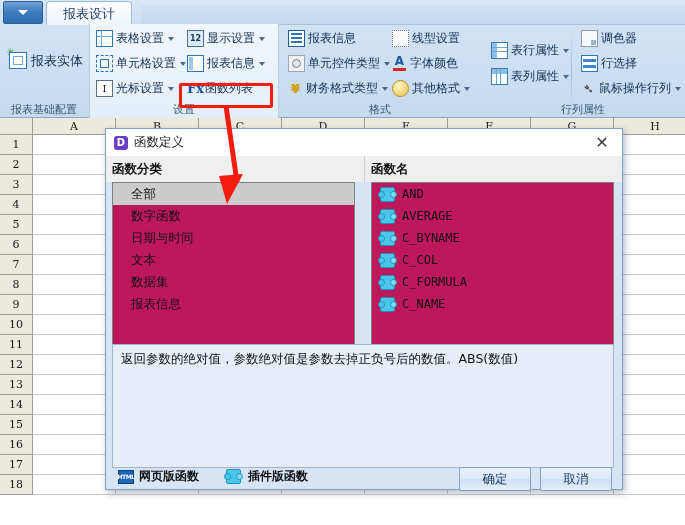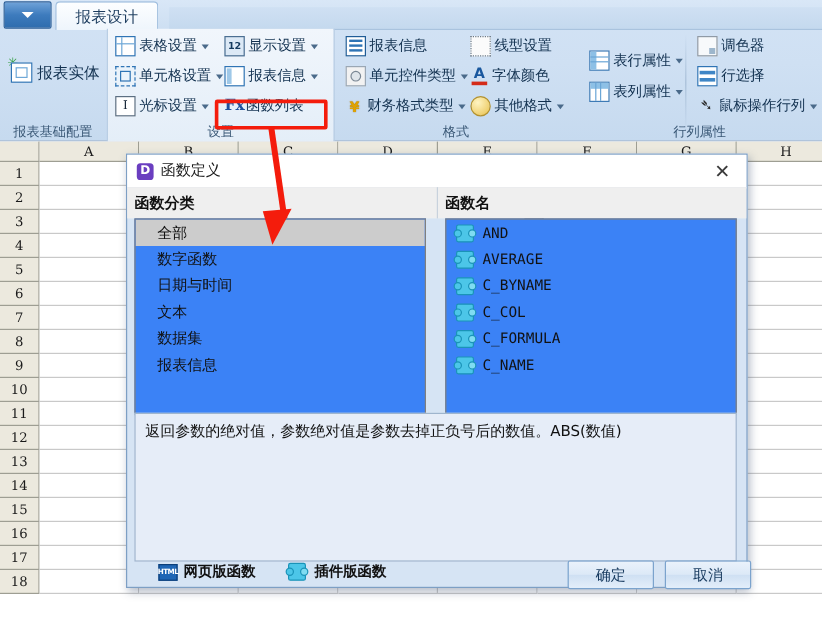--- a/index.html
+++ b/index.html
@@ -166,21 +166,21 @@
   .panel-hdr{
     position:absolute;top:27px;height:26px;background:#efefef;
     display:flex;align-items:center;box-sizing:border-box;
   }
   .panel-hdr span{font-size:12.5px;font-weight:bold;color:#111;padding-left:6px;}
   .hdr-left{left:0;width:259px;border-right:1px solid #c8d2dd;}
   .hdr-right{left:259px;right:0;}
 
   .listbox{
     position:absolute;top:53px;height:164px;
-    background:#3b82f6;border:1px solid #7f7f7f;box-sizing:border-box;overflow:hidden;
+    background:#be185d;border:1px solid #7f7f7f;box-sizing:border-box;overflow:hidden;
   }
   .lb-left{left:6px;width:243px;}
   .lb-right{left:265px;width:243px;}
 
   .lrow{height:22px;display:flex;align-items:center;padding-left:18px;
     font-size:12.5px;color:#111;box-sizing:border-box;}
   .lrow.sel-grey{background:#cccccc;}
   .lrow.sel-blue{background:#b5d9f7;}
   .fn-row{padding-left:8px;font-family:"DejaVu Sans Mono","Liberation Mono",monospace;font-size:12px;}
   .puz{
@@ -203,21 +203,21 @@
   }
   .sb-up{top:0;} .sb-dn{bottom:0;}
   .sb-thumb{position:absolute;left:0;width:14px;background:#cdcdcd;}
 
   .desc{
     position:absolute;left:6px;top:215px;width:502px;height:124px;
     background:#e6edf8;border:1px solid #9fb5cd;box-sizing:border-box;
     padding:6px 8px;font-size:12.5px;color:#111;line-height:16px;
   }
 
-  .dlg-foot{position:absolute;left:0;right:0;bottom:0;height:22px;margin-left:14px;}
+  .dlg-foot{position:absolute;left:0;right:0;bottom:0;height:22px;}
   .footlink{position:absolute;display:flex;align-items:center;font-size:12px;font-weight:bold;color:#111;}
   .ic-html{
     width:14px;height:12px;margin-right:5px;background:#1f66b5;border:1px solid #0d3f7a;
     color:#fff;font-size:6px;font-weight:bold;display:flex;align-items:center;justify-content:center;
     letter-spacing:-.5px;
   }
   .dbtn{
     position:absolute;width:72px;height:24px;
     background:linear-gradient(to bottom,#eaf2fb 0%,#dce9f7 48%,#cfe0f3 52%,#e3eefa 100%);
     border:1px solid #7ba3cd;border-radius:2px;

